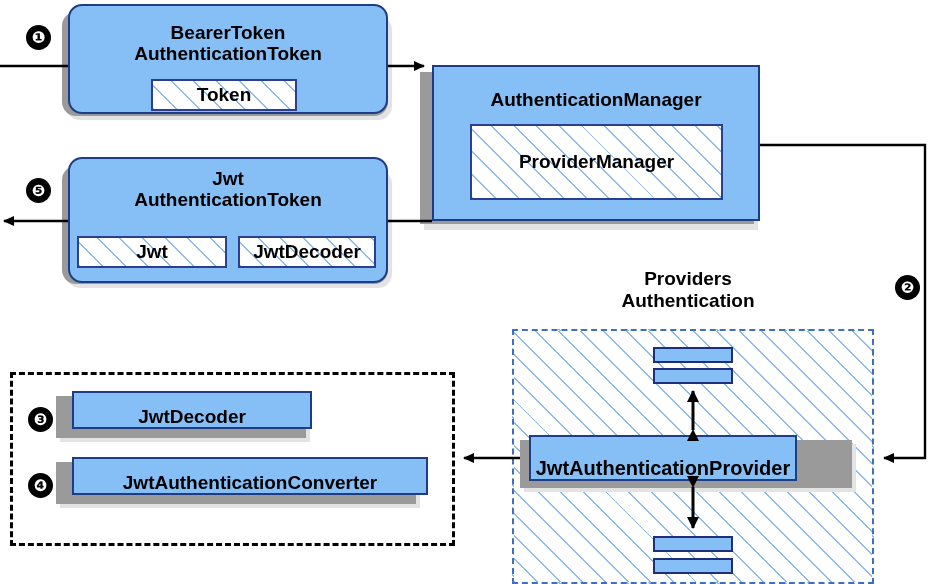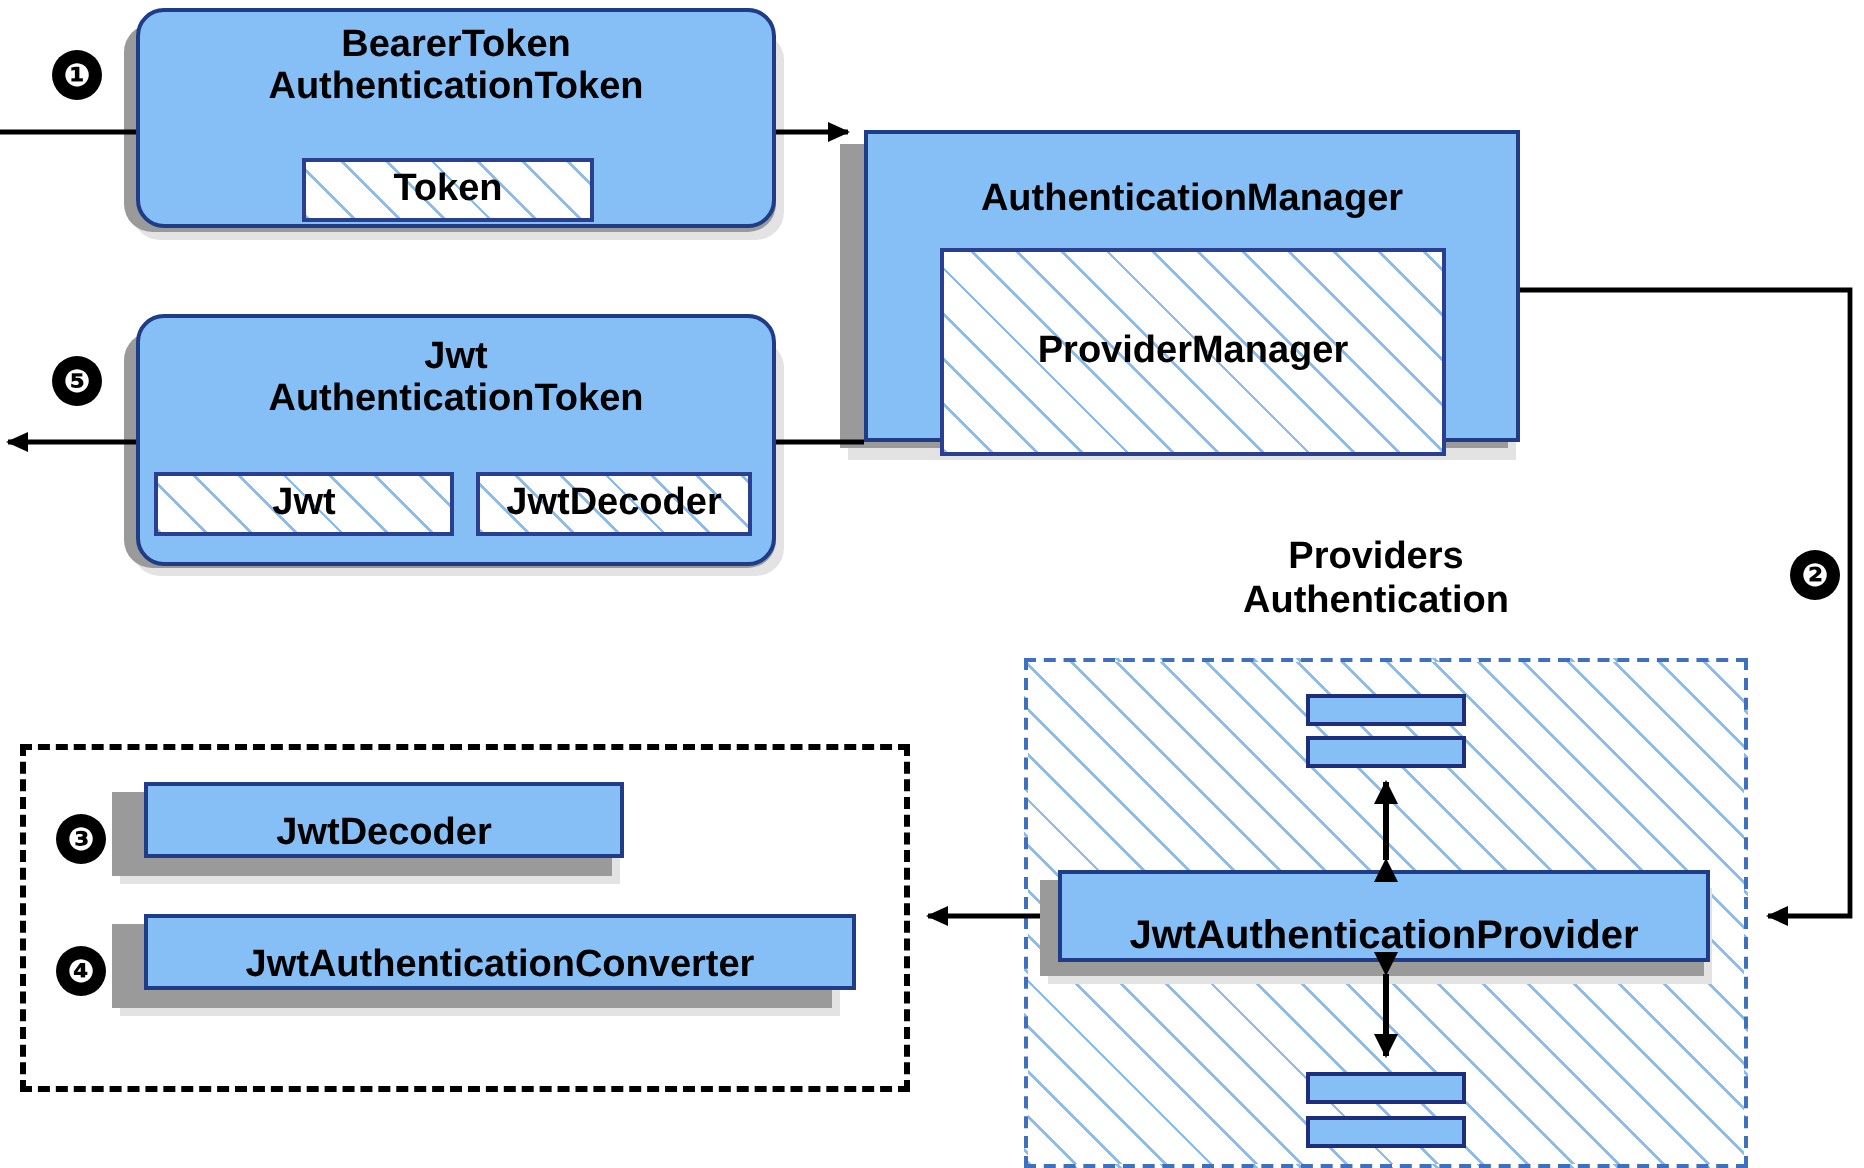--- a/index.html
+++ b/index.html
@@ -151,36 +151,36 @@
 
     <line x1="432" y1="221" x2="388" y2="221" stroke="#000" stroke-width="2.4"></line>
 
     <line x1="74" y1="221" x2="4" y2="221" stroke="#000" stroke-width="2.4" marker-end="url(#arrowL)"></line>
 
     <line x1="520" y1="458" x2="464" y2="458" stroke="#000" stroke-width="2.4" marker-end="url(#arrowL)"></line>
   </svg>
 
   <div class="shadow-light round" style="left:66px; top:16px; width:326px; height:104px;"></div>
   <div class="shadow-dark round" style="left:62px; top:12px; width:326px; height:104px;"></div>
-  <div class="node round" style="left:68px; top:4px; width:320px; height:110px; font-size:19px; align-items:flex-start; padding-top:6px;">
+  <div class="node round" style="left:68px; top:4px; width:320px; height:110px; font-size:19px; align-items:flex-start; padding-top:16px;">
     <div style="width:100%;">
       <div>BearerToken</div>
       <div>AuthenticationToken</div>
     </div>
   </div>
   <div class="inner hatch" style="left:151px; top:79px; width:146px; height:32px; font-size:19px;">
     <span>Token</span>
   </div>
 
   <div class="shadow-light" style="left:424px; top:78px; width:334px; height:152px;"></div>
   <div class="shadow-dark" style="left:420px; top:72px; width:334px; height:152px;"></div>
   <div class="node" style="left:432px; top:65px; width:328px; height:156px; font-size:19px; align-items:flex-start; padding-top:22px;">
     <span>AuthenticationManager</span>
   </div>
-  <div class="inner hatch" style="left:470px; top:124px; width:253px; height:104px; font-size:19px;">
+  <div class="inner hatch" style="left:470px; top:124px; width:253px; height:76px; font-size:19px;">
     <span>ProviderManager</span>
   </div>
 
   <div class="shadow-light round" style="left:66px; top:170px; width:326px; height:118px;"></div>
   <div class="shadow-dark round" style="left:62px; top:166px; width:326px; height:118px;"></div>
   <div class="node round" style="left:68px; top:157px; width:320px; height:126px; font-size:19px; align-items:flex-start; padding-top:9px;">
     <div style="width:100%;">
       <div>Jwt</div>
       <div>AuthenticationToken</div>
     </div>
@@ -200,21 +200,21 @@
   <div class="group-dashed-blue hatch" style="left:512px; top:329px; width:362px; height:255px;"></div>
 
   <div class="abs" style="left:653px; top:347px; width:80px; height:16px; background:#86BEF6; border:2px solid #1F2E7A; box-sizing:border-box; z-index:7;"></div>
   <div class="abs" style="left:653px; top:368px; width:80px; height:16px; background:#86BEF6; border:2px solid #1F2E7A; box-sizing:border-box; z-index:7;"></div>
 
   <div class="abs" style="left:653px; top:536px; width:80px; height:16px; background:#86BEF6; border:2px solid #1F2E7A; box-sizing:border-box; z-index:7;"></div>
   <div class="abs" style="left:653px; top:558px; width:80px; height:16px; background:#86BEF6; border:2px solid #1F2E7A; box-sizing:border-box; z-index:7;"></div>
 
   <div class="shadow-light" style="left:524px; top:444px; width:332px; height:48px; z-index:7;"></div>
   <div class="shadow-dark" style="left:520px; top:440px; width:332px; height:48px; z-index:7;"></div>
-  <div class="node" style="left:529px; top:435px; width:326px; height:46px; font-size:20px; z-index:9;">
+  <div class="node" style="left:529px; top:435px; width:268px; height:46px; font-size:20px; z-index:9;">
     <span>JwtAuthenticationProvider</span>
   </div>
 
   <div class="group-dashed-black" style="left:10px; top:372px; width:445px; height:174px;"></div>
 
   <div class="shadow-light" style="left:60px; top:400px; width:250px; height:42px; z-index:4;"></div>
   <div class="shadow-dark" style="left:56px; top:396px; width:250px; height:42px; z-index:4;"></div>
   <div class="node" style="left:72px; top:391px; width:240px; height:38px; font-size:19px;">
     <span>JwtDecoder</span>
   </div>

